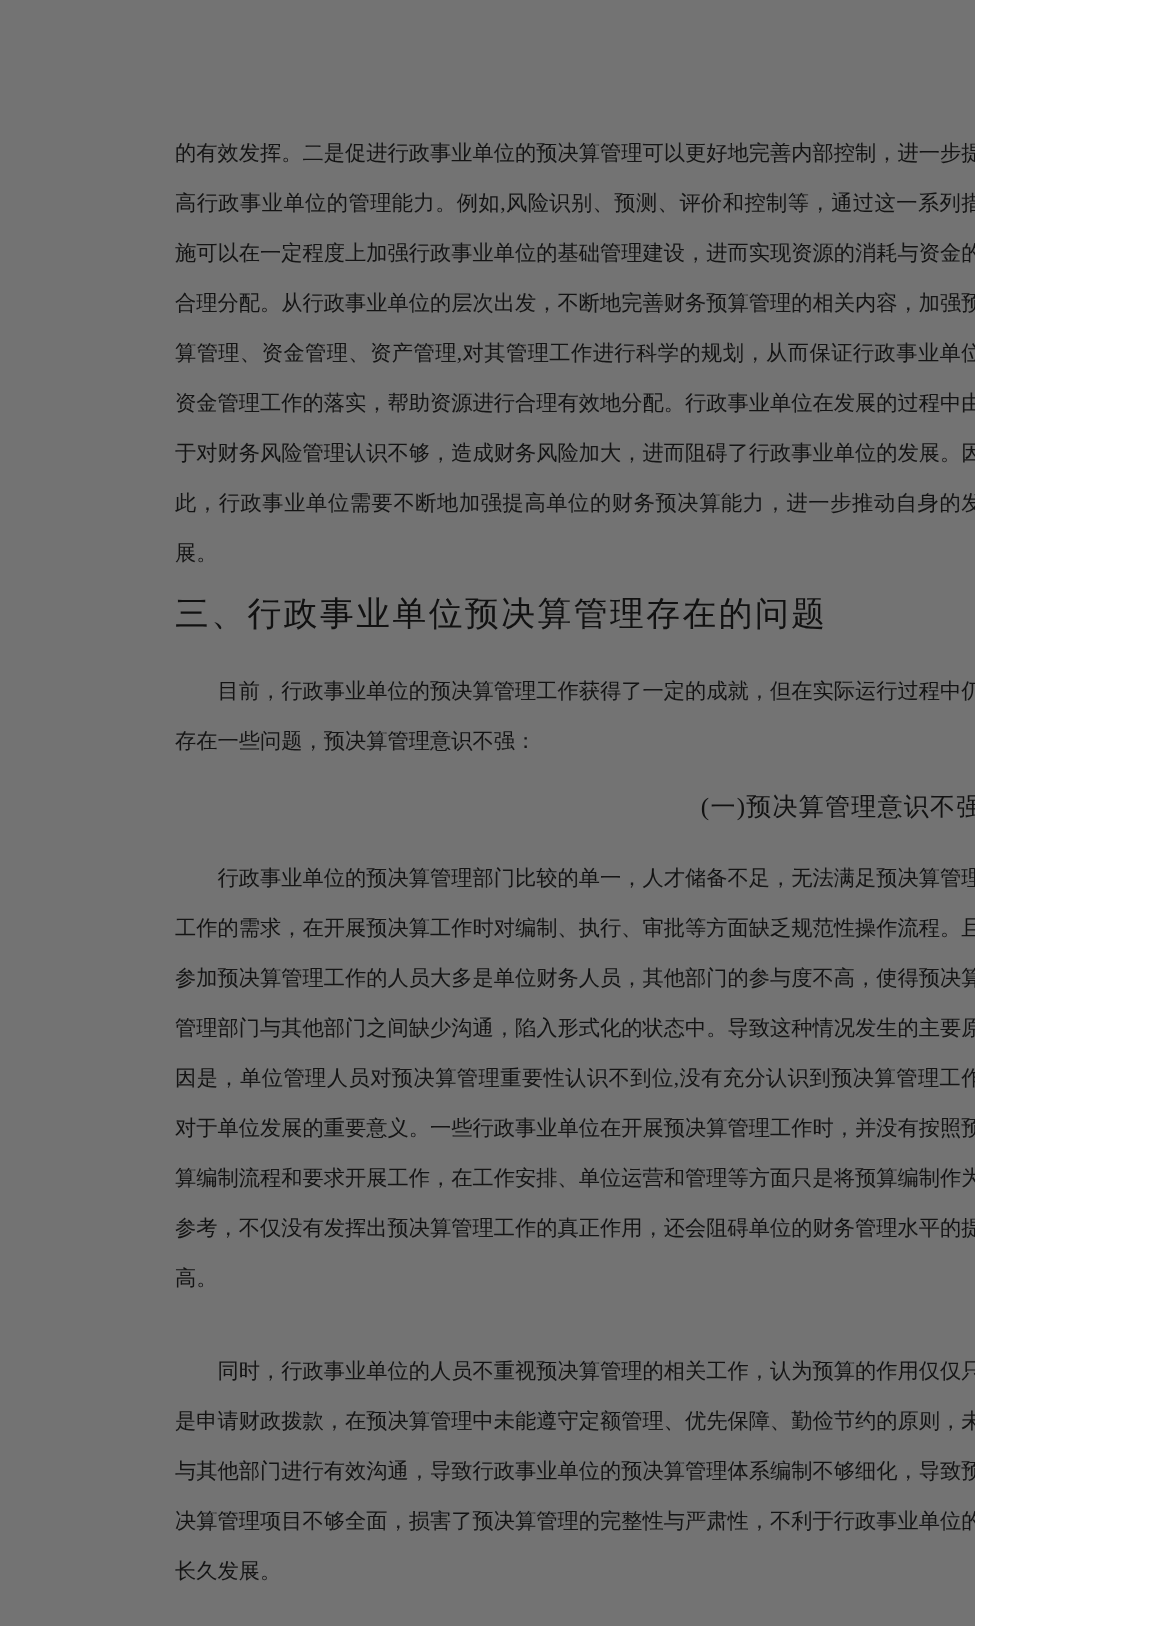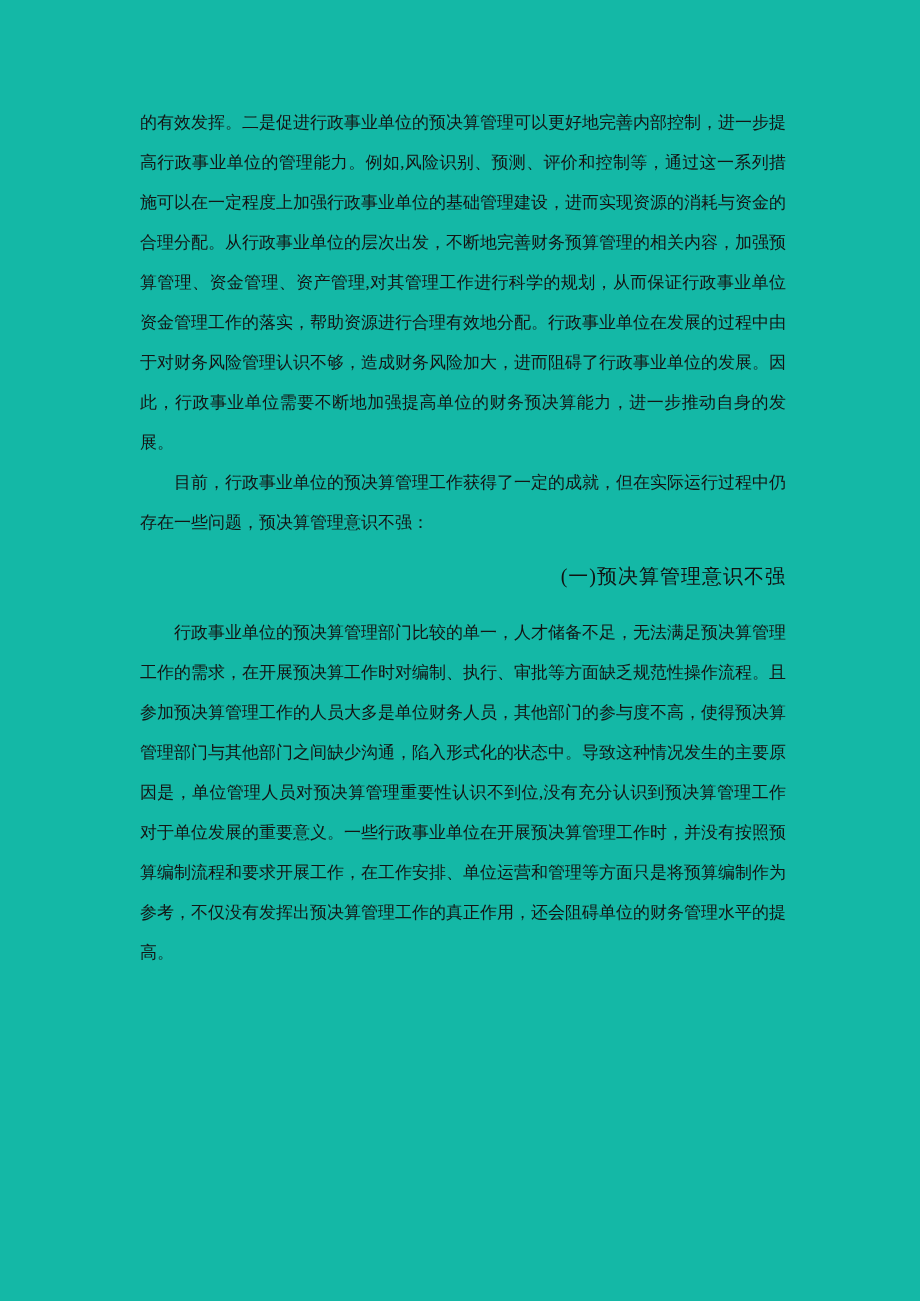--- a/index.html
+++ b/index.html
@@ -2,23 +2,23 @@
 <html><head>
 <meta charset="utf-8">
 <style>
   html, body {
     margin: 0;
     padding: 0;
     background: #ffffff;
   }
   .page {
     position: relative;
-    width: 920px;
+    width: 780px;
     height: 1301px;
-    background: #14b8a6;
+    background: #737373;
     overflow: hidden;
   }
   .content {
     position: absolute;
     left: 140px;
     top: 103px;
     width: 646px;
     color: #141414;
     font-family: "Liberation Serif", "DejaVu Serif", serif;
   }
@@ -54,21 +54,23 @@
     text-align: right;
   }
 </style>
 </head>
 <body>
 
 <div class="page">
   <div class="content">
     <p class="para">的有效发挥。二是促进行政事业单位的预决算管理可以更好地完善内部控制，进一步提高行政事业单位的管理能力。例如,风险识别、预测、评价和控制等，通过这一系列措施可以在一定程度上加强行政事业单位的基础管理建设，进而实现资源的消耗与资金的合理分配。从行政事业单位的层次出发，不断地完善财务预算管理的相关内容，加强预算管理、资金管理、资产管理,对其管理工作进行科学的规划，从而保证行政事业单位资金管理工作的落实，帮助资源进行合理有效地分配。行政事业单位在发展的过程中由于对财务风险管理认识不够，造成财务风险加大，进而阻碍了行政事业单位的发展。因此，行政事业单位需要不断地加强提高单位的财务预决算能力，进一步推动自身的发展。</p>
 
+    <h2 class="heading">三、行政事业单位预决算管理存在的问题</h2>
 
     <p class="para indent">目前，行政事业单位的预决算管理工作获得了一定的成就，但在实际运行过程中仍存在一些问题，预决算管理意识不强：</p>
 
     <h3 class="subheading">(一)预决算管理意识不强</h3>
 
     <p class="para indent">行政事业单位的预决算管理部门比较的单一，人才储备不足，无法满足预决算管理工作的需求，在开展预决算工作时对编制、执行、审批等方面缺乏规范性操作流程。且参加预决算管理工作的人员大多是单位财务人员，其他部门的参与度不高，使得预决算管理部门与其他部门之间缺少沟通，陷入形式化的状态中。导致这种情况发生的主要原因是，单位管理人员对预决算管理重要性认识不到位,没有充分认识到预决算管理工作对于单位发展的重要意义。一些行政事业单位在开展预决算管理工作时，并没有按照预算编制流程和要求开展工作，在工作安排、单位运营和管理等方面只是将预算编制作为参考，不仅没有发挥出预决算管理工作的真正作用，还会阻碍单位的财务管理水平的提高。</p>
 
+    <p class="para indent spaced">同时，行政事业单位的人员不重视预决算管理的相关工作，认为预算的作用仅仅只是申请财政拨款，在预决算管理中未能遵守定额管理、优先保障、勤俭节约的原则，未与其他部门进行有效沟通，导致行政事业单位的预决算管理体系编制不够细化，导致预决算管理项目不够全面，损害了预决算管理的完整性与严肃性，不利于行政事业单位的长久发展。</p>
   </div>
 </div>
 
 </body></html>

